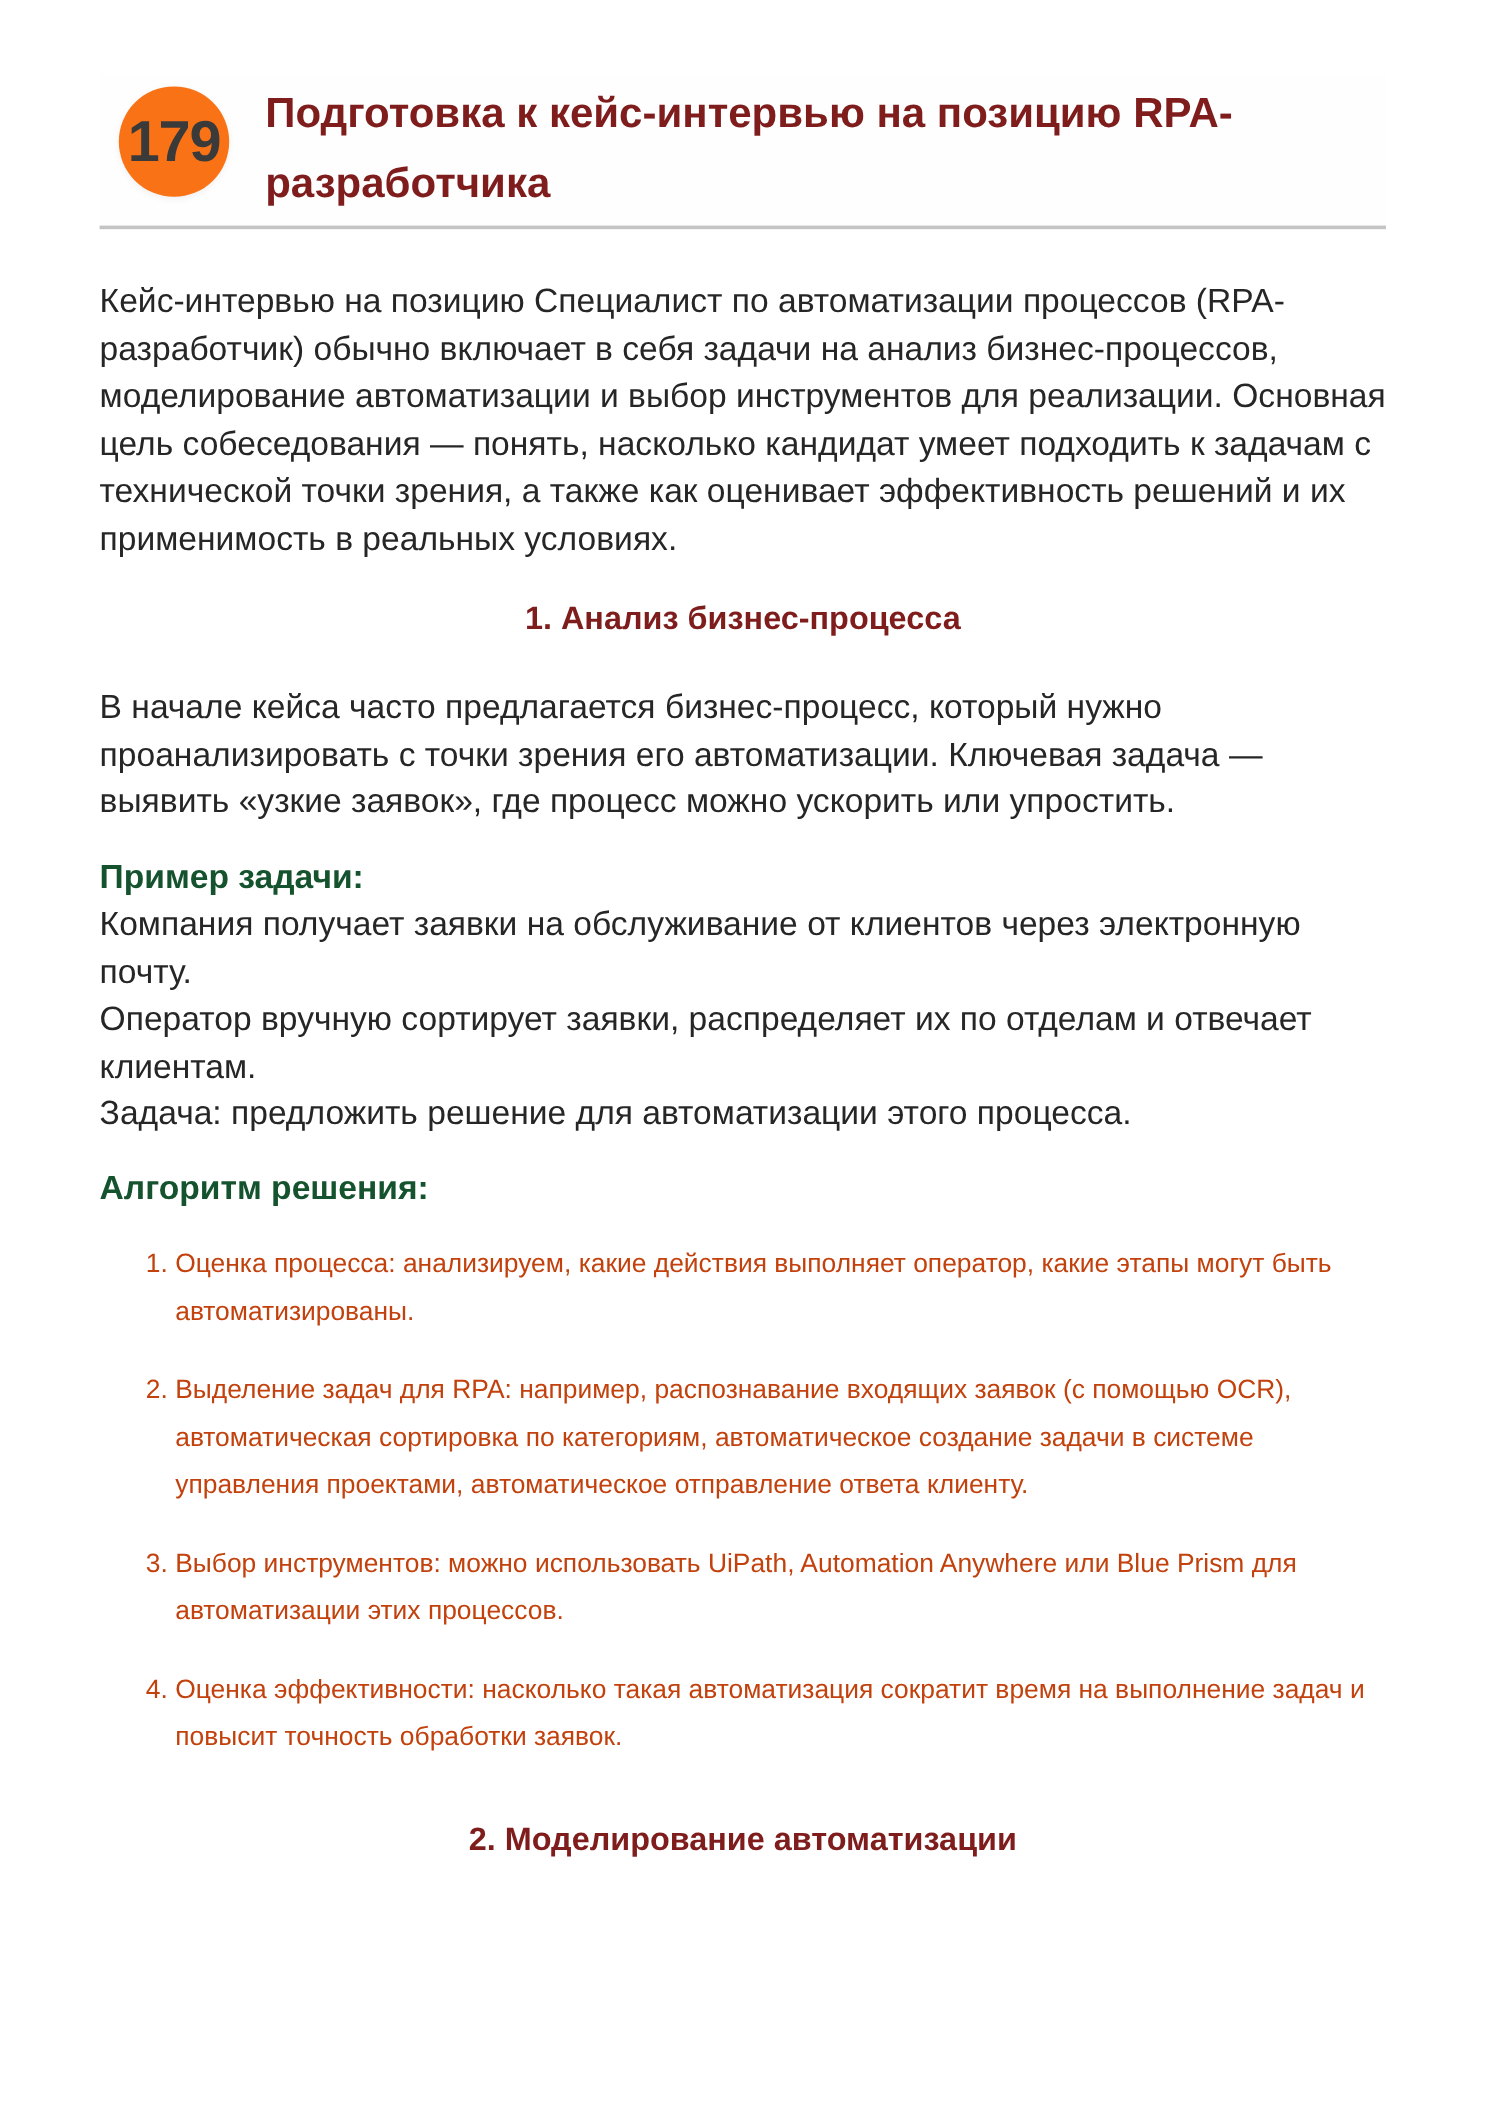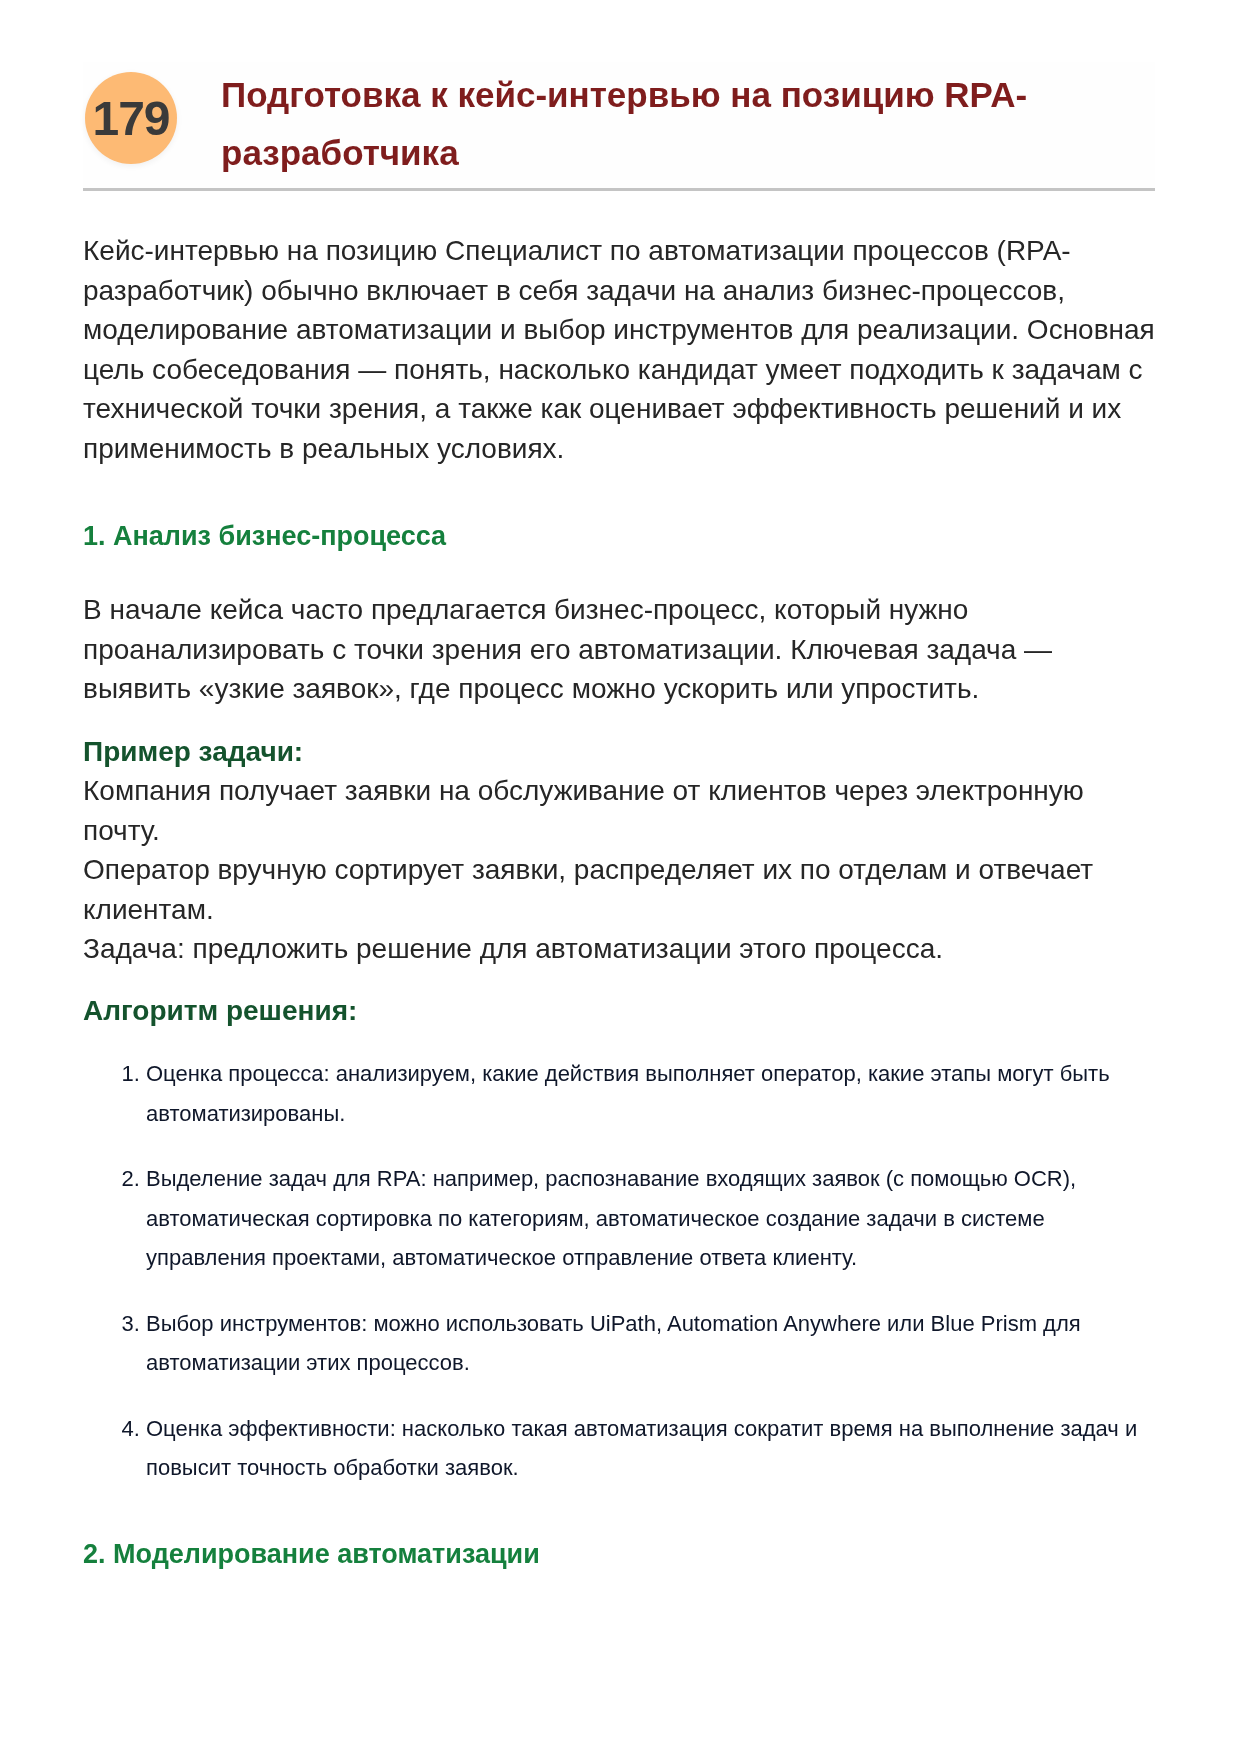--- a/index.html
+++ b/index.html
@@ -23,26 +23,26 @@
     }
     .header {
       position: relative;
       margin-top: 62px;
       height: 126px;
       background: #fefefe;
       border-bottom: 3px solid #c4c4c4;
     }
     .badge {
       position: absolute;
-      left: 2px;
+      left: 16px;
       top: 10px;
       width: 92px;
       height: 92px;
       border-radius: 50%;
-      background: #fdba74;
+      background: #f97316;
       box-shadow: 0 2px 6px rgba(0,0,0,0.06);
       display: flex;
       align-items: center;
       justify-content: center;
       font-weight: bold;
       font-size: 48px;
       color: #3a3a3a;
       letter-spacing: -1px;
       text-align: right;
     }
@@ -62,23 +62,24 @@
       line-height: 39.5px;
       color: #262626;
       margin: 0;
     }
     .intro {
       margin-top: 40px;
     }
     h2 {
       font-size: 27px;
       font-weight: bold;
-      color: #15803d;
-      margin: 48px 0 0 0;
+      color: #7f1d1d;
+      margin: 27px 0 0 0;
       line-height: 40px;
+      text-align: center;
     }
     .section-p {
       margin-top: 34px;
     }
     .label {
       font-weight: bold;
       color: #14532d;
       display: block;
     }
     .example {
@@ -87,21 +88,21 @@
     .algo-label {
       margin-top: 22px;
     }
     ol {
       margin: 24px 0 0 0;
       padding: 0 0 0 63px;
     }
     ol li {
       font-size: 22px;
       line-height: 39.5px;
-      color: #0f172a;
+      color: #c2410c;
       margin-bottom: 26px;
       padding-left: 0;
     }
     .h2-second {
       margin-top: 46px;
     }
   </style>
 </head>
 <body>
 

